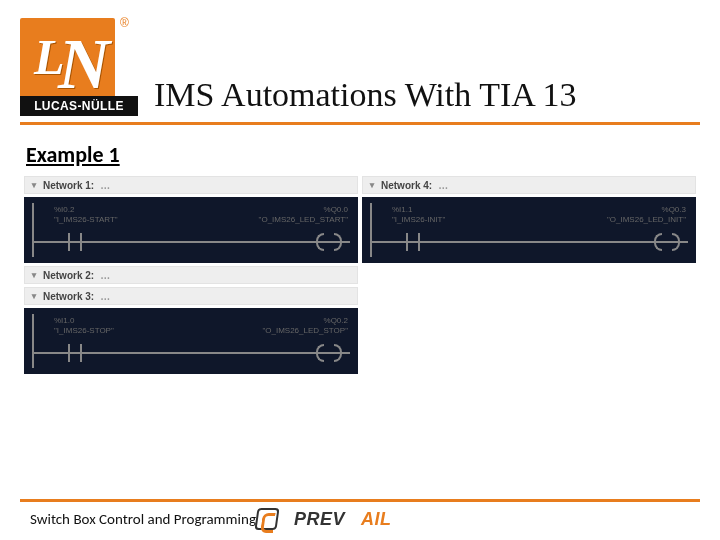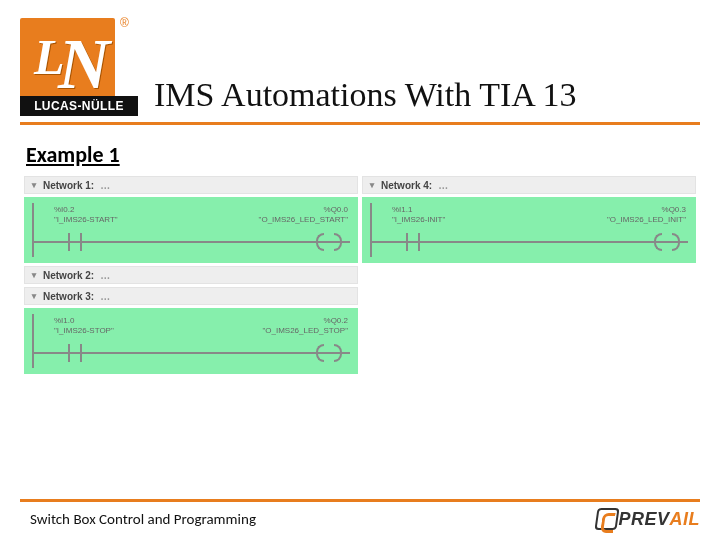--- a/index.html
+++ b/index.html
@@ -20,21 +20,21 @@
   .title { font: 400 34px 'Times New Roman', serif; color:#111; flex:1; padding-bottom:6px;margin-top:15px; }
   .example { font:700 22px Calibri, Arial; text-decoration: underline; margin: 16px 0 8px 6px; }
 
   .diagram-area { display:flex; gap:4px; margin: 0 4px; }
   .col { flex:1; display:flex; flex-direction:column; gap:3px; }
   .net-head { display:flex; align-items:center; background:#eee; border:1px solid #e3e3e3; height:18px; font:700 10px Arial; color:#666; }
   .net-head .chev { width:18px; text-align:center; color:#888; font-size:9px; }
   .net-head .nt { color:#444; }
   .net-head .dots { color:#999; margin-left:6px; }
   .rung {
-    position:relative; height:66px; background:#86efac;
+    position:relative; height:66px; background:#0f172a;
     border-left:0; padding:0 6px;
   }
   .rail { position:absolute; top:6px; bottom:6px; width:2px; background:#888; }
   .rail.left { left:8px; }
   .wire { position:absolute; top:44px; left:10px; right:10px; height:2px; background:#888; }
   .contact { position:absolute; top:34px; left:38px; width:26px; height:20px; }
   .contact .b1, .contact .b2 { position:absolute; top:2px; width:2px; height:18px; background:#888; }
   .contact .b1 { left:6px; } .contact .b2 { right:6px; }
   .contact .hwire { position:absolute; top:10px; left:-30px; width:30px; height:2px; background:#888; }
   .coil { position:absolute; top:34px; right:16px; width:26px; height:20px; }
@@ -43,23 +43,23 @@
   .coil .p2 { right:0; border-left:none; border-radius: 0 10px 10px 0; }
   .coil .hwire { position:absolute; top:10px; right:-8px; width:8px; height:2px; background:#888; }
   .lbl { position:absolute; font:8px Arial; color:#666; white-space:nowrap; text-align:left; }
   .lbl.addr { top:8px; }
   .lbl.name { top:18px; }
   .lbl.in { left:30px; }
   .lbl.out { right:10px; text-align:left; }
 
   .footer { position:absolute; left:0; right:0; bottom:10px; padding: 0 20px; }
   .footer-line { height:3px; background:#e87d1e; margin-bottom:6px; }
-  .footer-row { display:flex; align-items:center; justify-content:space-between; }
+  .footer-row { display:flex; align-items:center; }
   .footer-text { font:400 15px Calibri, Arial; color:#111; padding-left:10px; }
-  .prevail { display:flex; align-items:center; gap:0; }
+  .prevail { display:flex; align-items:center; gap:16px; }
   .prevail .p-icon { width:22px; height:22px; border:2px solid #333; border-radius:4px; position:relative; transform:skewX(-8deg); }
   .prevail .p-icon::before { content:""; position:absolute; left:4px; top:3px; width:10px; height:14px; border:3px solid #e87d1e; border-right:none; border-radius:6px 0 0 6px; }
   .prevail .txt1 { font:italic 900 18px Arial; color:#333; letter-spacing:0.5px; }
   .prevail .txt2 { font:italic 900 18px Arial; color:#e87d1e; letter-spacing:0.5px; }
 </style>
 </head>
 <body>
 
 <div class="slide">
   <div class="header">

